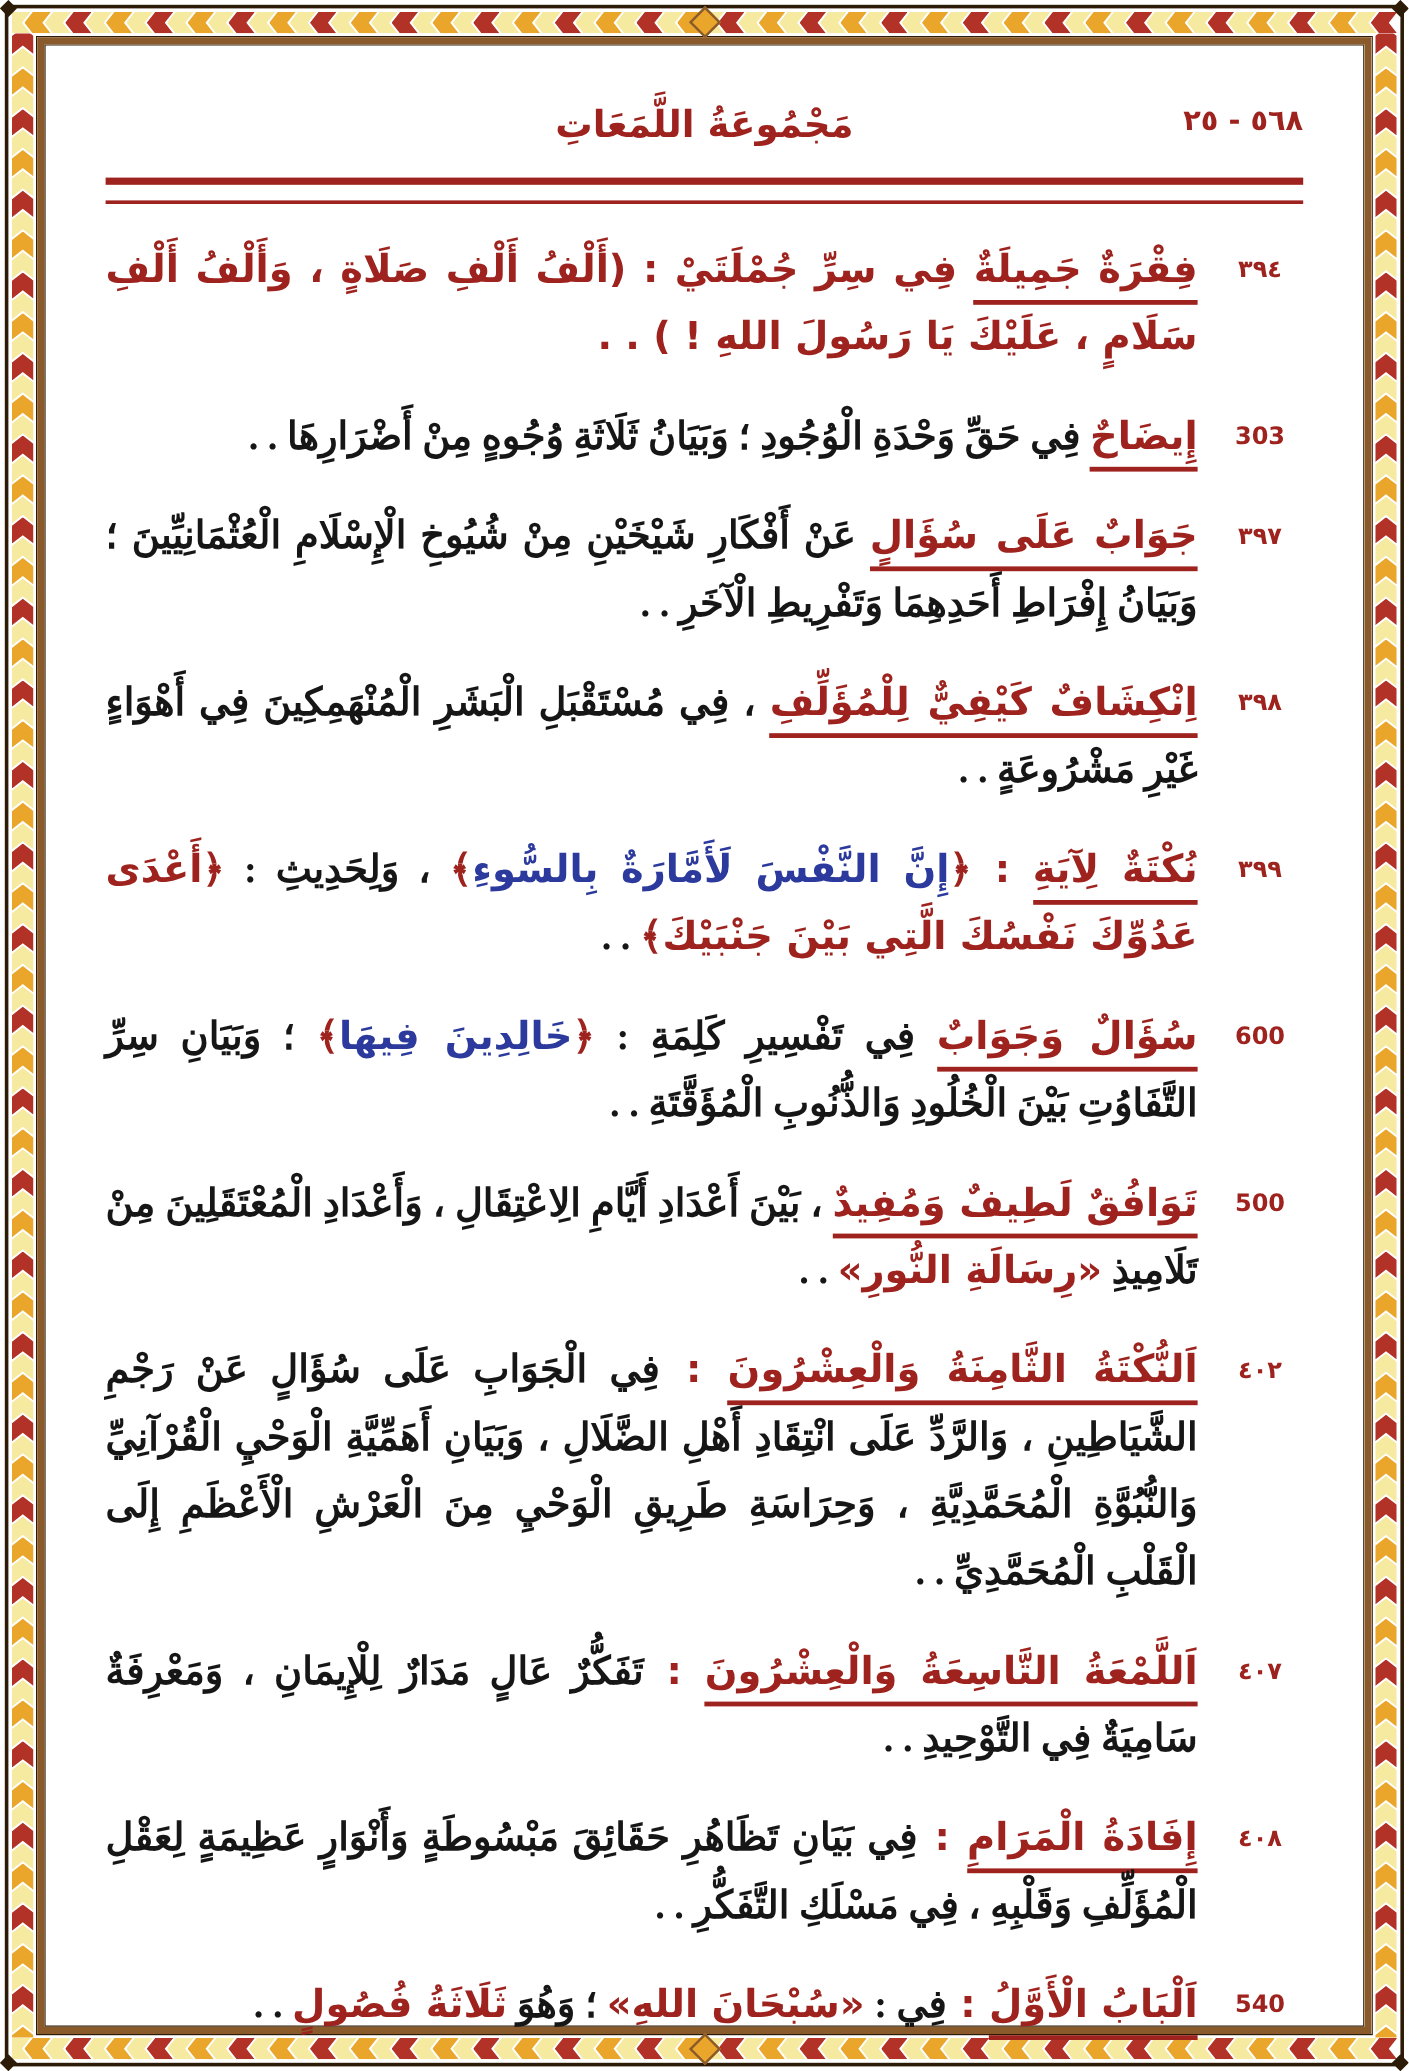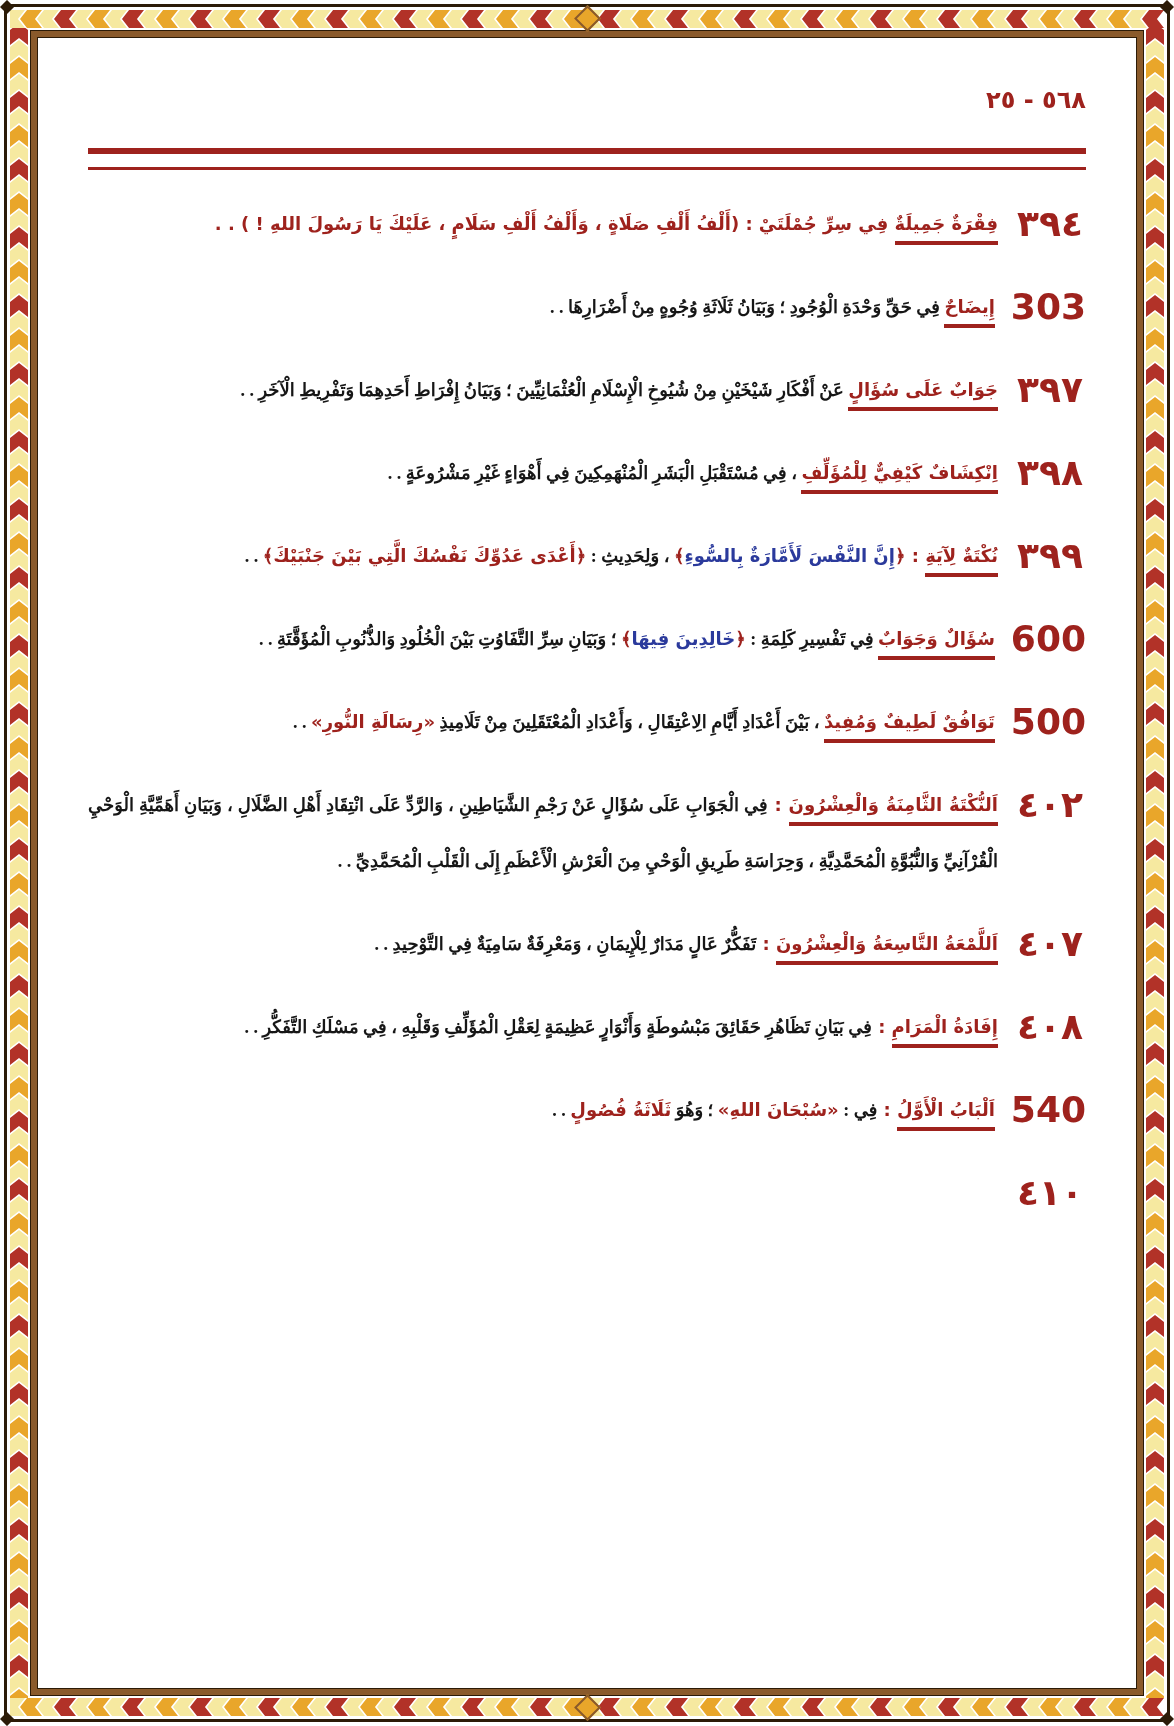--- a/index.html
+++ b/index.html
@@ -37,22 +37,22 @@
   .header{position:relative;height:56px;}
   .page-number{position:absolute;right:0;top:6px;color:var(--red);
         font-weight:bold;font-size:24px;letter-spacing:1px;}
   .page-title{position:absolute;left:0;right:0;text-align:center;top:6px;
         color:var(--red);font-weight:bold;font-size:31px;}
   .double-rule{margin-top:12px;height:13px;
         border-top:6px solid var(--red);border-bottom:3px solid var(--red);}
   #entries{margin-top:26px;}
   .entry{display:flex;align-items:flex-start;gap:16px;margin-bottom:27px;direction:rtl;}
   .entry-number{flex:0 0 72px;text-align:center;color:var(--red);
-        font-weight:bold;font-size:36px;line-height:56px;}
-  .entry-text{flex:1 1 auto;margin:0;font-size:18px;line-height:56px;
+        font-weight:bold;font-size:20px;line-height:56px;}
+  .entry-text{flex:1 1 auto;margin:0;font-size:32px;line-height:56px;
         text-align:justify;color:var(--black);font-weight:bold;}
   .seg.red{color:var(--red);}
   .seg.blue{color:var(--blue);}
   .seg.black{color:var(--black);font-family:Liberation Serif, serif;}
   .seg.u{border-bottom:4px solid var(--red);padding-bottom:7px;}
 </style>
 </head>
 <body>
 
 <div id="page">
@@ -404,20 +404,21 @@
   <div class="diamond top"></div>
   <div class="diamond bottom"></div>
   <div class="corner-dot tl"></div>
   <div class="corner-dot tr"></div>
   <div class="corner-dot bl"></div>
   <div class="corner-dot br"></div>
 
   <div id="content">
     <div class="header">
       <span class="page-number">٥٦٨ - ٢٥</span>
+      <span class="page-title">مَجْمُوعَةُ اللَّمَعَاتِ</span>
     </div>
     <div class="double-rule"></div>
     <div id="entries">
         <div class="entry">
           <span class="entry-number">٣٩٤</span>
           <p class="entry-text"><span class="seg red u">فِقْرَةٌ جَمِيلَةٌ</span><span class="seg red"> فِي سِرِّ جُمْلَتَيْ : (أَلْفُ أَلْفِ صَلَاةٍ ، وَأَلْفُ أَلْفِ سَلَامٍ ، عَلَيْكَ يَا رَسُولَ اللهِ ! ) . .</span></p>
         </div>
         <div class="entry">
           <span class="entry-number">303</span>
           <p class="entry-text"><span class="seg red u">إِيضَاحٌ</span><span class="seg black"> فِي حَقِّ وَحْدَةِ الْوُجُودِ ؛ وَبَيَانُ ثَلَاثَةِ وُجُوهٍ مِنْ أَضْرَارِهَا . .</span></p>

